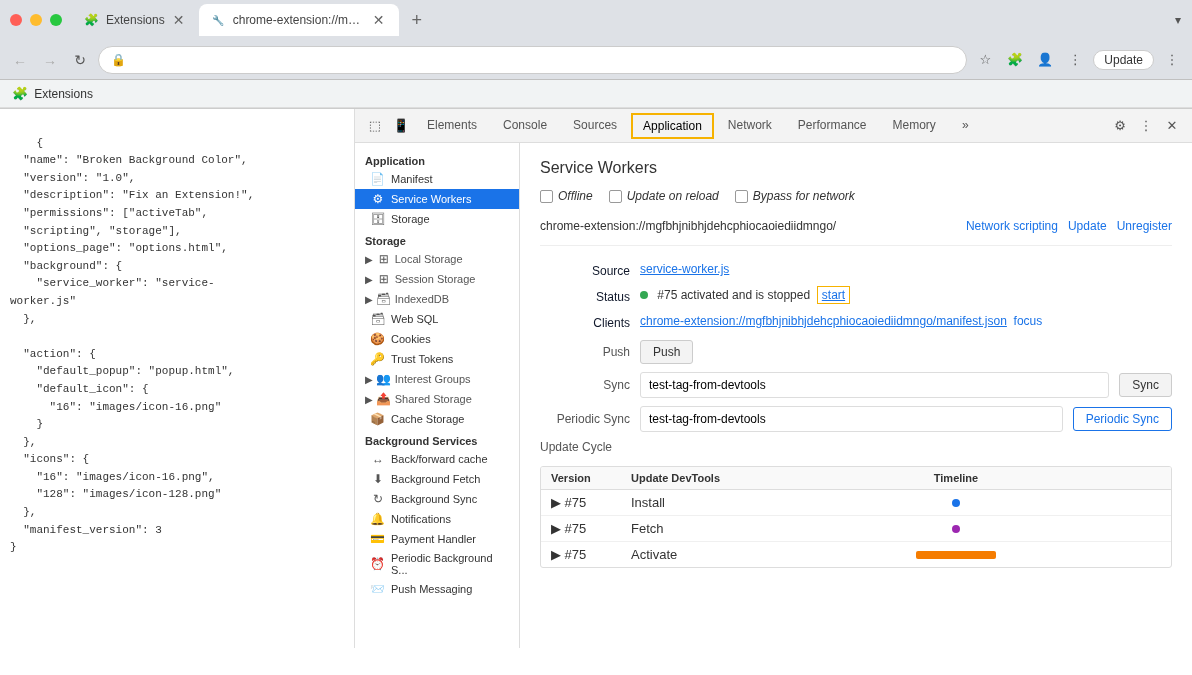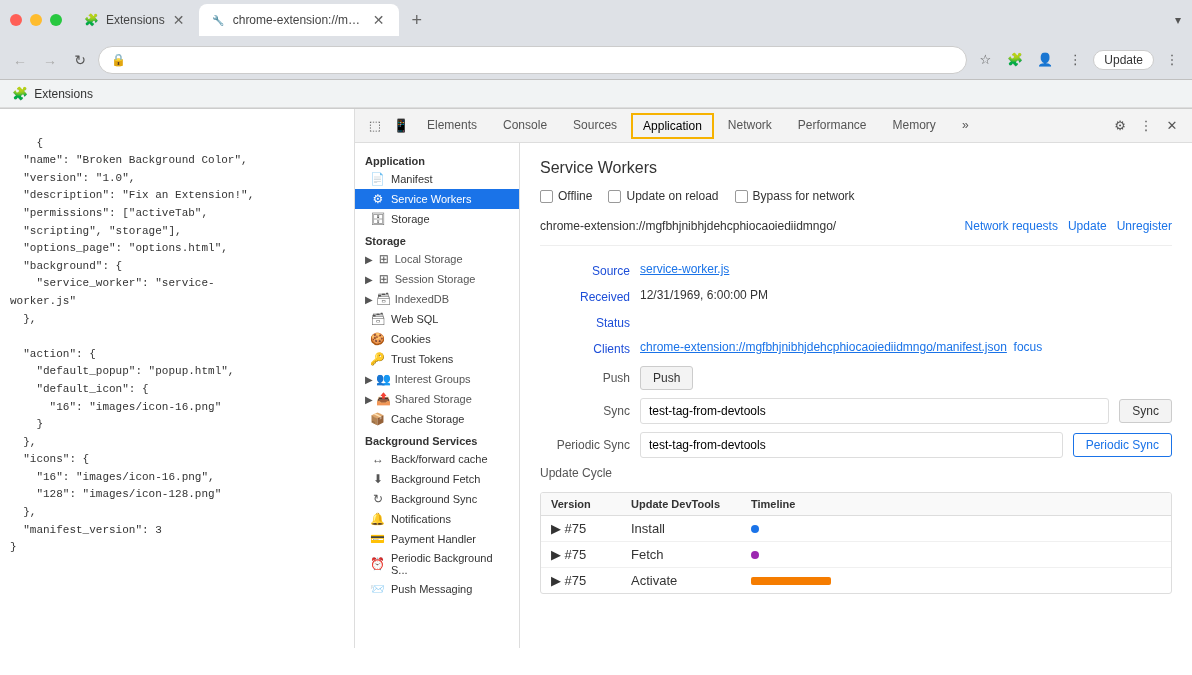--- a/index.html
+++ b/index.html
@@ -58,50 +58,50 @@
     .sidebar-item.active { background: #1a73e8; color: #fff; }
     .sidebar-item.active .sidebar-icon { color: #fff; }
     .sidebar-icon { font-size: 12px; color: #555; width: 14px; display: inline-flex; align-items: center; justify-content: center; }
     .sidebar-group { display: flex; align-items: center; gap: 4px; padding: 3px 10px; font-size: 11px; color: #555; cursor: pointer; }
     .sidebar-chevron { font-size: 10px; color: #555; }
 
     
     .devtools-main { flex: 1; padding: 16px 20px; overflow-y: auto; background: #fff; }
 
     .panel-title { font-size: 16px; font-weight: 500; color: #333; margin-bottom: 12px; }
-    .sw-options { display: flex; align-items: flex-start; gap: 16px; margin-bottom: 16px; }
+    .sw-options { display: flex; align-items: flex-start; gap: 16px; margin-bottom: 16px; font-style: italic; }
     .sw-option { display: flex; align-items: center; gap: 5px; font-size: 12px; color: #333; }
     .sw-checkbox { width: 13px; height: 13px; border: 1px solid #999; border-radius: 2px; background: #fff; }
 
     .sw-url-bar { display: flex; align-items: center; justify-content: space-between; margin-bottom: 16px; padding-bottom: 12px; border-bottom: 1px solid #eee; }
     .sw-url { font-size: 12px; color: #333; font-weight: 500; text-align: center; }
     .sw-actions { display: flex; gap: 10px; }
     .sw-link { font-size: 12px; color: #1a73e8; text-decoration: none; cursor: pointer; }
 
     .sw-row { display: flex; align-items: flex-start; margin-bottom: 10px; gap: 10px; }
-    .sw-label { width: 90px; text-align: right; font-size: 12px; color: #1d4ed8; flex-shrink: 0; padding-top: 2px; }
+    .sw-label { width: 90px; text-align: right; font-size: 12px; color: #0f172a; flex-shrink: 0; padding-top: 2px; }
     .sw-value { font-size: 12px; color: #333; flex: 1; }
     .sw-link-blue { color: #1a73e8; text-decoration: underline; cursor: pointer; }
     .sw-status-dot { display: inline-block; width: 8px; height: 8px; border-radius: 50%; background: #34a853; margin-right: 6px; }
     .sw-start-link { color: #1a73e8; text-decoration: underline; cursor: pointer; border: 1.5px solid #f6b200; padding: 1px 4px; }
 
     .sw-input-row { display: flex; align-items: center; margin-bottom: 8px; gap: 10px; }
     .sw-input-label { width: 90px; text-align: right; font-size: 12px; color: #555; flex-shrink: 0; }
     .sw-input { flex: 1; border: 1px solid #ddd; border-radius: 3px; padding: 4px 8px; font-size: 12px; height: 26px; }
     .sw-btn { padding: 4px 12px; background: #f3f3f3; border: 1px solid #ccc; border-radius: 3px; font-size: 12px; cursor: pointer; color: #333; white-space: nowrap; }
 
     .sw-table { border: 1px solid #ddd; border-radius: 3px; margin-top: 12px; overflow: hidden; width: 100%; }
     .sw-table-header { display: flex; background: #f9f9f9; border-bottom: 1px solid #ddd; }
     .sw-table-cell { padding: 5px 10px; font-size: 11px; font-weight: 600; color: #333; }
     .sw-table-row { display: flex; align-items: center; border-bottom: 1px solid #f0f0f0; }
     .sw-table-row:last-child { border-bottom: none; }
     .sw-table-data { padding: 5px 10px; font-size: 13px; color: #333; }
     .col-version { width: 80px; }
     .col-activity { width: 120px; }
-    .col-timeline { flex: 1; }
+    .col-timeline { flex: 1; text-align: center; }
 
     .timeline-bar { height: 8px; border-radius: 2px; display: inline-block; }
     .timeline-dot { width: 8px; height: 8px; border-radius: 50%; display: inline-block; }
 
     .update-cycle-label { font-size: 12px; color: #555; margin-bottom: 22px; }
 
     .periodic-sync-btn { color: #1a73e8; font-weight: 500; background: #fff; border: 1px solid #1a73e8; padding: 4px 12px; border-radius: 3px; font-size: 12px; cursor: pointer; }
 
     .tab-first-row { display: flex; align-items: center; height: 40px; background: #dee1e6; }
   </style>
@@ -307,38 +307,39 @@
           </label>
           <label class="sw-option">
             <div class="sw-checkbox"></div>
             <span>Bypass for network</span>
           </label>
         </div>
 
         <div class="sw-url-bar">
           <span class="sw-url">chrome-extension://mgfbhjnibhjdehcphiocaoiediidmngo/</span>
           <div class="sw-actions">
-            <span class="sw-link">Network requests</span>
+            <span class="sw-link">Network scripting</span>
             <span class="sw-link">Update</span>
             <span class="sw-link">Unregister</span>
           </div>
         </div>
 
         <div class="sw-row">
           <span class="sw-label">Source</span>
           <span class="sw-value sw-link-blue">service-worker.js</span>
         </div>
 
-        <div class="sw-row">
-          <span class="sw-label">Received</span>
-          <span class="sw-value">12/31/1969, 6:00:00 PM</span>
-        </div>
 
         <div class="sw-row">
           <span class="sw-label">Status</span>
+          <span class="sw-value">
+            <span class="sw-status-dot"></span>
+            <span>#75 activated and is stopped</span>
+            &nbsp;<span class="sw-start-link">start</span>
+          </span>
         </div>
 
         <div class="sw-row">
           <span class="sw-label">Clients</span>
           <span class="sw-value">
             <span class="sw-link-blue">chrome-extension://mgfbhjnibhjdehcphiocaoiediidmngo/manifest.json</span>
             &nbsp;<span class="sw-link">focus</span>
           </span>
         </div>
 

